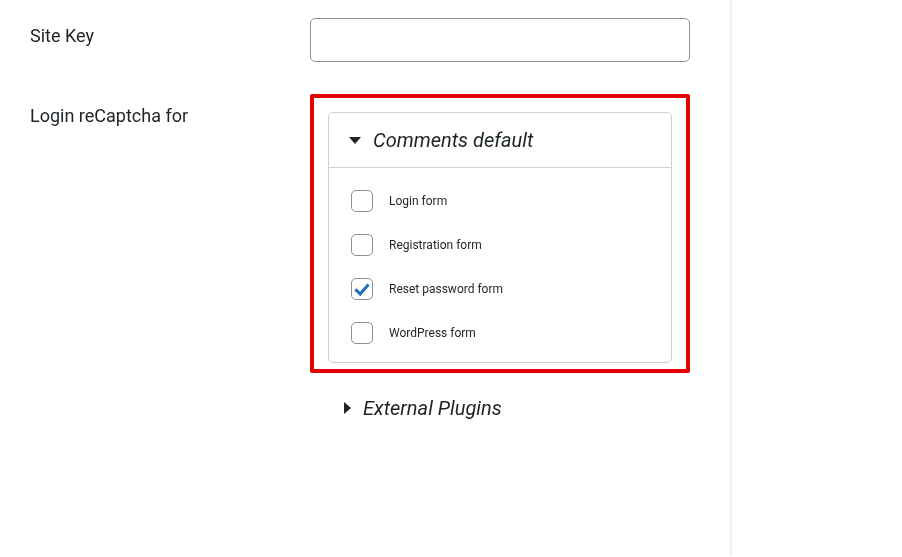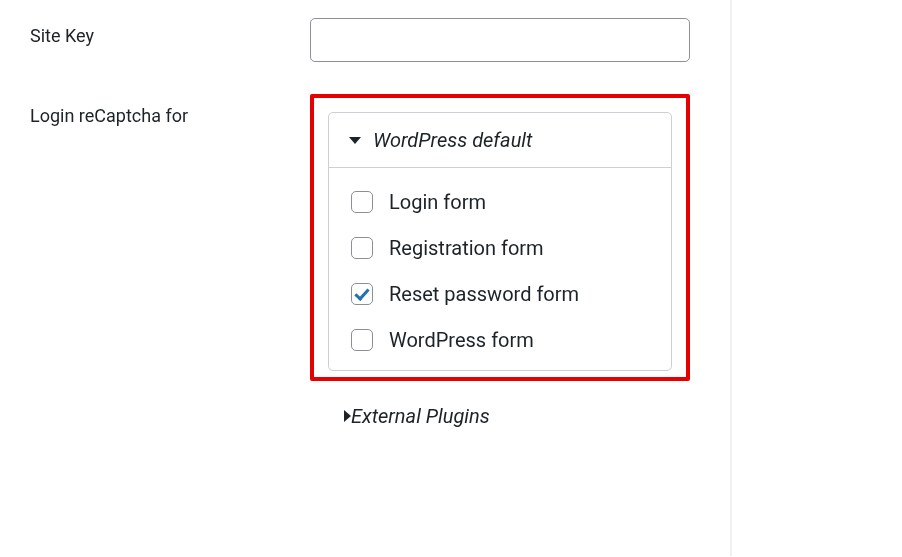--- a/index.html
+++ b/index.html
@@ -93,21 +93,21 @@
       display: flex;
       flex-direction: column;
       gap: 22px;
     }
     .check-row {
       display: flex;
       align-items: center;
       gap: 16px;
     }
     .check-label {
-      font-size: 20px;
+      font-size: 12px;
       color: #1d2327;
     }
     .cbx {
       width: 22px;
       height: 22px;
       border: 1px solid #8c8f94;
       border-radius: 5px;
       background: #fff;
       display: inline-flex;
       align-items: center;
@@ -126,20 +126,21 @@
       margin-top: -3px;
     }
     .external-row {
       margin-top: 8px;
       padding: 15px 20px 10px 34px;
       font-size: 20px;
       font-style: italic;
       color: #1d2327;
       display: flex;
       align-items: center;
+      gap: 12px;
       cursor: pointer;
     }
   </style>
 </head>
 <body>
 
 <div class="panel">
   <table class="form-table">
     <tbody>
         <tr>
@@ -148,21 +149,21 @@
         <input type="text" class="text-input" value="" style="">
       </td>
     </tr>
     <tr>
       <th>Login reCaptcha for</th>
       <td>
         <div class="highlight-box">
           <div class="accordion">
             <div class="accordion-header">
               <span class="triangle-down"></span>
-              <span>WordPress default</span>
+              <span>Comments default</span>
             </div>
             <div class="accordion-body">
               <div class="check-row">
                 <span class="cbx"></span>
                 <span class="check-label">Login form</span>
               </div>
               <div class="check-row">
                 <span class="cbx"></span>
                 <span class="check-label">Registration form</span>
               </div>

